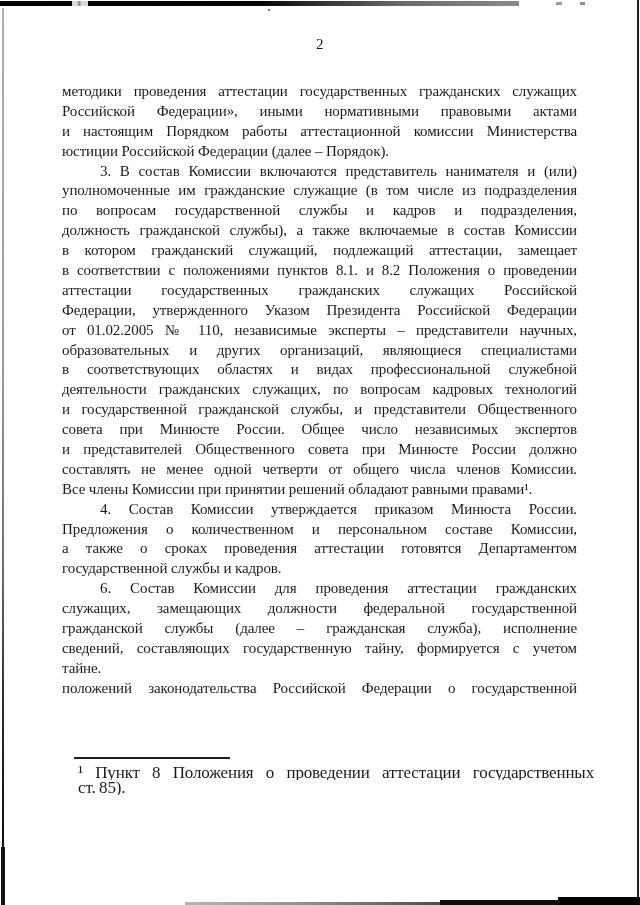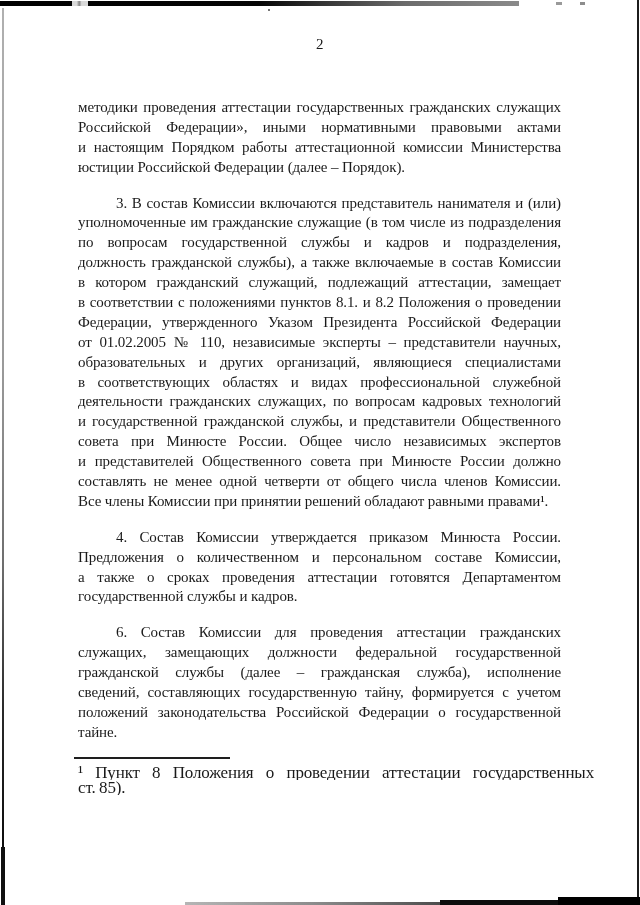--- a/index.html
+++ b/index.html
@@ -28,21 +28,21 @@
   .bottom-corner{bottom:0;right:0;width:82px;height:8px;background:#000;}
   
   .page-number{
     position:absolute;top:36px;left:0;width:640px;
     text-align:center;font-size:15px;letter-spacing:.5px;
   }
   .body-text{
     position:absolute;top:82px;left:62px;width:515px;
     font-size:15px;line-height:19.9px;letter-spacing:-0.1px;
   }
-  .paragraph{margin:16px;}
+  .paragraph{margin:0;}
   .line{
     text-align:justify;text-align-last:justify;
     height:19.9px;overflow:hidden;white-space:normal;
   }
   .line.last{text-align-last:left;}
   .line.indent{text-indent:38px;}
   .footnote-sep{
     position:absolute;top:757px;left:74px;width:156px;height:2px;background:#1e1e1e;
   }
   .footnote{
@@ -75,20 +75,21 @@
       <div class="line">и настоящим Порядком работы аттестационной комиссии Министерства</div>
       <div class="line last">юстиции Российской Федерации (далее – Порядок).</div>
     </div>
     <div class="paragraph">
       <div class="line indent">3. В состав Комиссии включаются представитель нанимателя и (или)</div>
       <div class="line">уполномоченные им гражданские служащие (в том числе из подразделения</div>
       <div class="line">по вопросам государственной службы и кадров и подразделения,</div>
       <div class="line">должность гражданской службы), а также включаемые в состав Комиссии</div>
       <div class="line">в котором гражданский служащий, подлежащий аттестации, замещает</div>
       <div class="line">в соответствии с положениями пунктов 8.1. и 8.2 Положения о проведении</div>
+      <div class="line">аттестации государственных гражданских служащих Российской</div>
       <div class="line">Федерации, утвержденного Указом Президента Российской Федерации</div>
       <div class="line">от 01.02.2005 № 110, независимые эксперты – представители научных,</div>
       <div class="line">образовательных и других организаций, являющиеся специалистами</div>
       <div class="line">в соответствующих областях и видах профессиональной служебной</div>
       <div class="line">деятельности гражданских служащих, по вопросам кадровых технологий</div>
       <div class="line">и государственной гражданской службы, и представители Общественного</div>
       <div class="line">совета при Минюсте России. Общее число независимых экспертов</div>
       <div class="line">и представителей Общественного совета при Минюсте России должно</div>
       <div class="line">составлять не менее одной четверти от общего числа членов Комиссии.</div>
       <div class="line last">Все члены Комиссии при принятии решений обладают равными правами¹.</div>
@@ -97,22 +98,22 @@
       <div class="line indent">4. Состав Комиссии утверждается приказом Минюста России.</div>
       <div class="line">Предложения о количественном и персональном составе Комиссии,</div>
       <div class="line">а также о сроках проведения аттестации готовятся Департаментом</div>
       <div class="line last">государственной службы и кадров.</div>
     </div>
     <div class="paragraph">
       <div class="line indent">6. Состав Комиссии для проведения аттестации гражданских</div>
       <div class="line">служащих, замещающих должности федеральной государственной</div>
       <div class="line">гражданской службы (далее – гражданская служба), исполнение</div>
       <div class="line">сведений, составляющих государственную тайну, формируется с учетом</div>
+      <div class="line last">тайне.</div>
       <div class="line">положений законодательства Российской Федерации о государственной</div>
-      <div class="line last">тайне.</div>
     </div>
   </div>
 
 <div class="footnote-sep"></div>
 <div class="footnote" id="footnote">
     <div class="line">¹ Пункт 8 Положения о проведении аттестации государственных гражданских служащих Российской</div>
     <div class="line last">ст. 85).</div>
   </div>
 
 </body></html>

